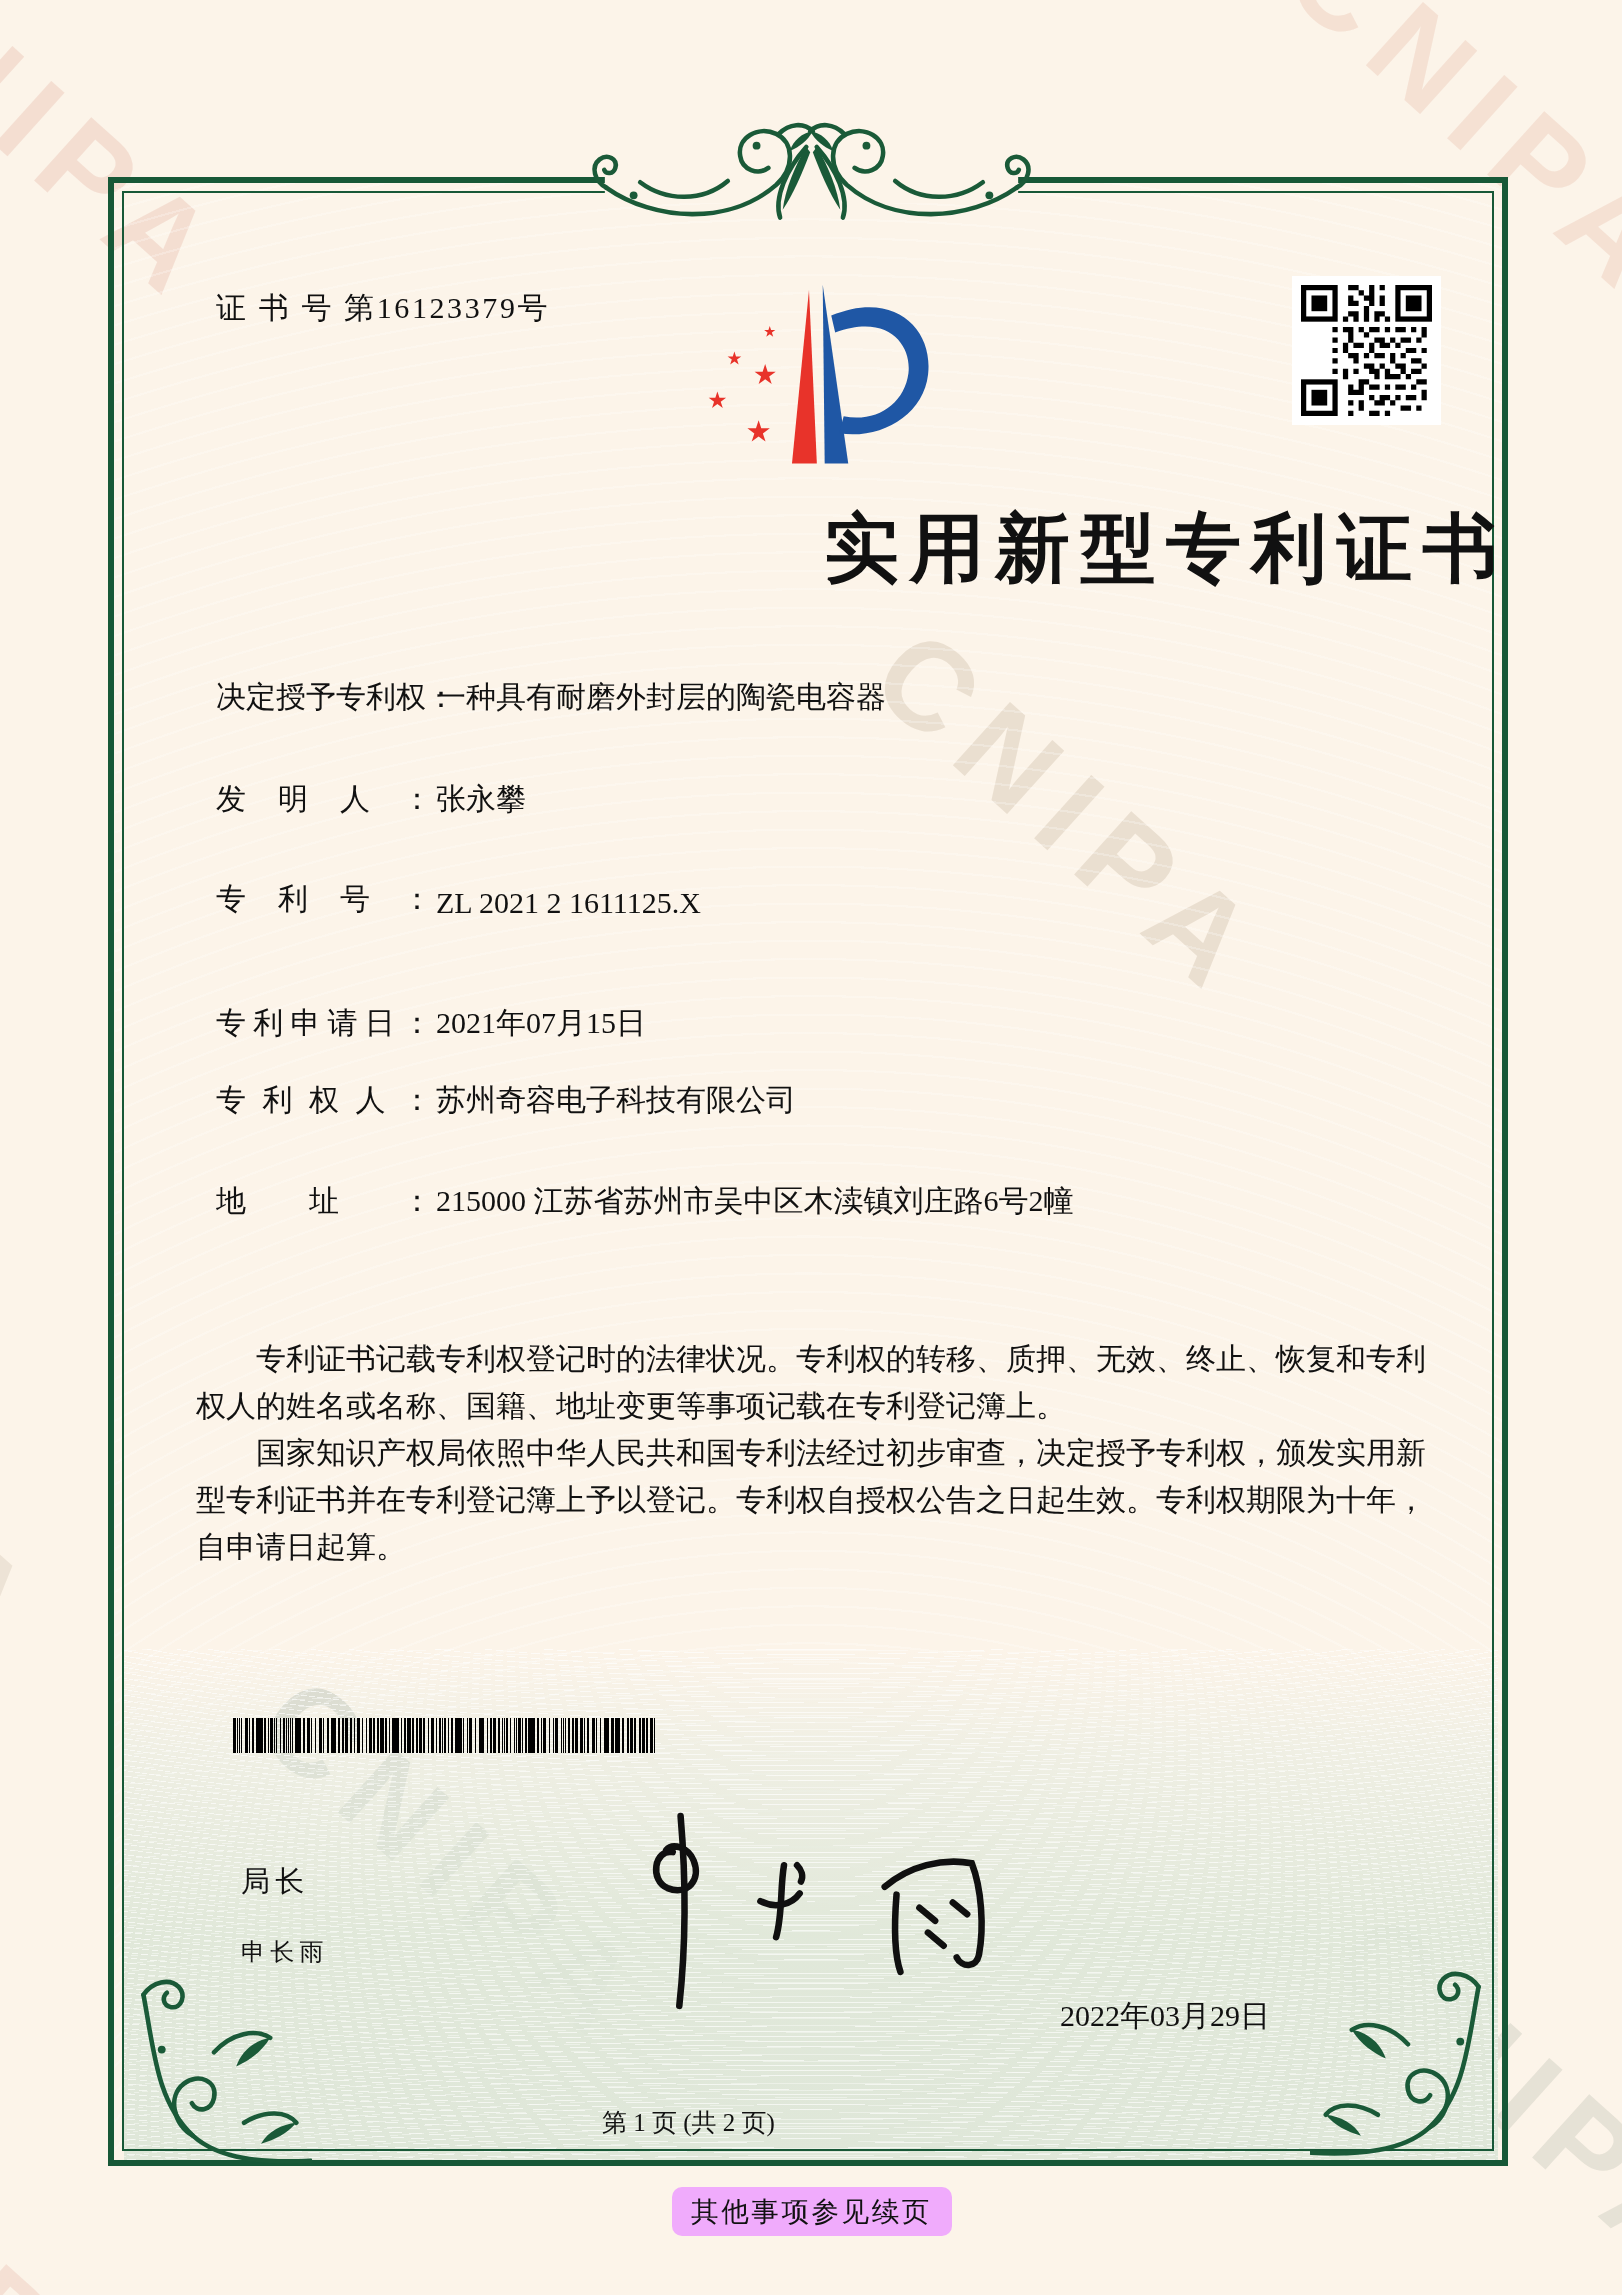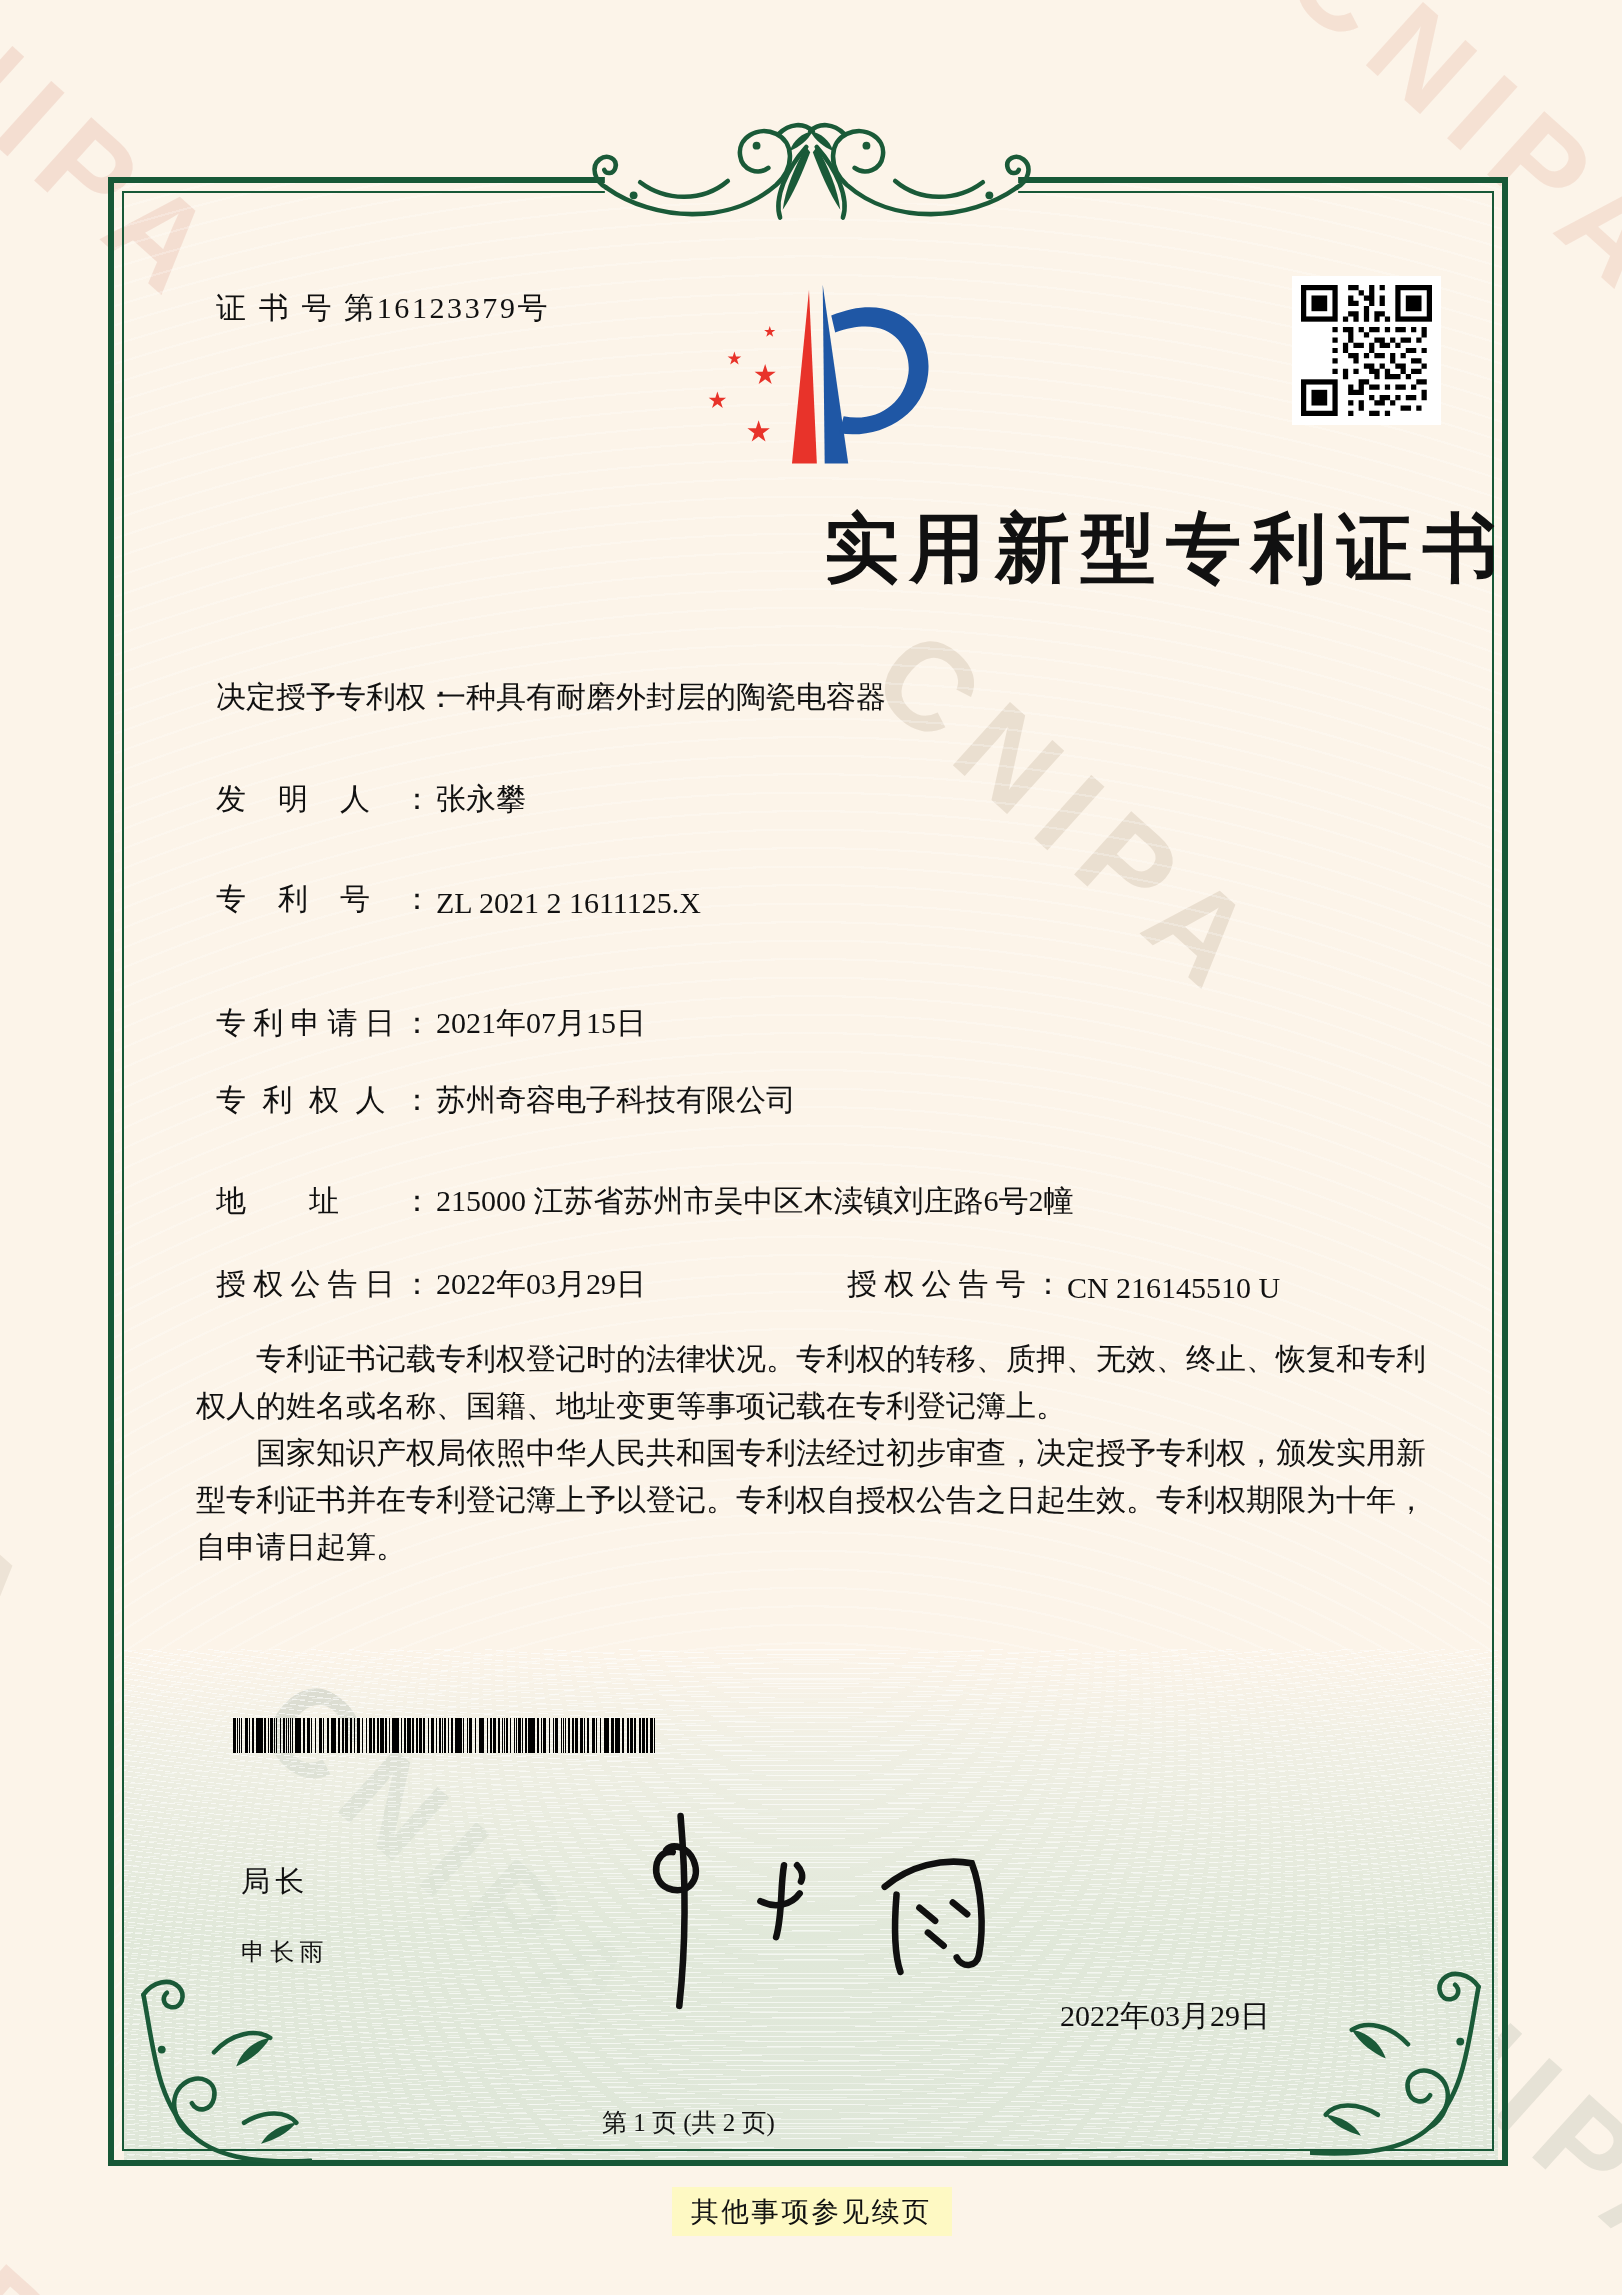--- a/index.html
+++ b/index.html
@@ -98,21 +98,21 @@
   .director-name{position:absolute; left:241px; top:1936px; font-size:24px; letter-spacing:5.2px;}
   .signature{position:absolute; left:589px; top:1803px; width:458px; height:216px;}
   .grant-date{position:absolute; left:1011px; top:1996px; width:308px; text-align:center; font-size:30px;}
   
   .page-info{
     position:absolute; left:108px; top:2106px; width:1161px;
     text-align:center; font-size:25px;
   }
   .continuation{
     position:absolute; left:50%; top:2187px; transform:translateX(-50%);
-    background:#fef9c3; padding:6.5px 19.6px; font-size:27.5px; letter-spacing:2.6px;
+    background:#f0abfc; padding:6.5px 19.6px; font-size:27.5px; letter-spacing:2.6px;border-radius:10px;
   }
 </style>
 </head>
 <body>
 
 <div class="page">
 
   <div class="wm wm1">CNIPA</div>
   <div class="wm wm2">CNIPA</div>
   <div class="wm wm3">CNIPA</div>
@@ -221,26 +221,20 @@
     <span class="row-label">专利号：</span><span class="row-value">ZL 2021 2 1611125.X</span>
   </div>
   <div class="field-row r3">
     <span class="row-label">专利申请日：</span><span class="row-value">2021年07月15日</span>
   </div>
   <div class="field-row r4">
     <span class="row-label">专利权人：</span><span class="row-value">苏州奇容电子科技有限公司</span>
   </div>
   <div class="field-row r5">
     <span class="row-label">地址：</span><span class="row-value">215000 江苏省苏州市吴中区木渎镇刘庄路6号2幢</span>
-  </div>
-  <div class="field-row r6">
-    <span class="row-label">授权公告日：</span><span class="row-value">2022年03月29日</span>
-    <span class="pair2">
-      <span class="row-label">授权公告号：</span><span class="row-value">CN 216145510 U</span>
-    </span>
   </div>
 
   <div class="body-text">
     <p>专利证书记载专利权登记时的法律状况。专利权的转移、质押、无效、终止、恢复和专利权人的姓名或名称、国籍、地址变更等事项记载在专利登记簿上。</p>
     <p>国家知识产权局依照中华人民共和国专利法经过初步审查，决定授予专利权，颁发实用新型专利证书并在专利登记簿上予以登记。专利权自授权公告之日起生效。专利权期限为十年，自申请日起算。</p>
   </div>
 
   <div class="barcode"></div>
 
   <div class="director-role">局长</div>

